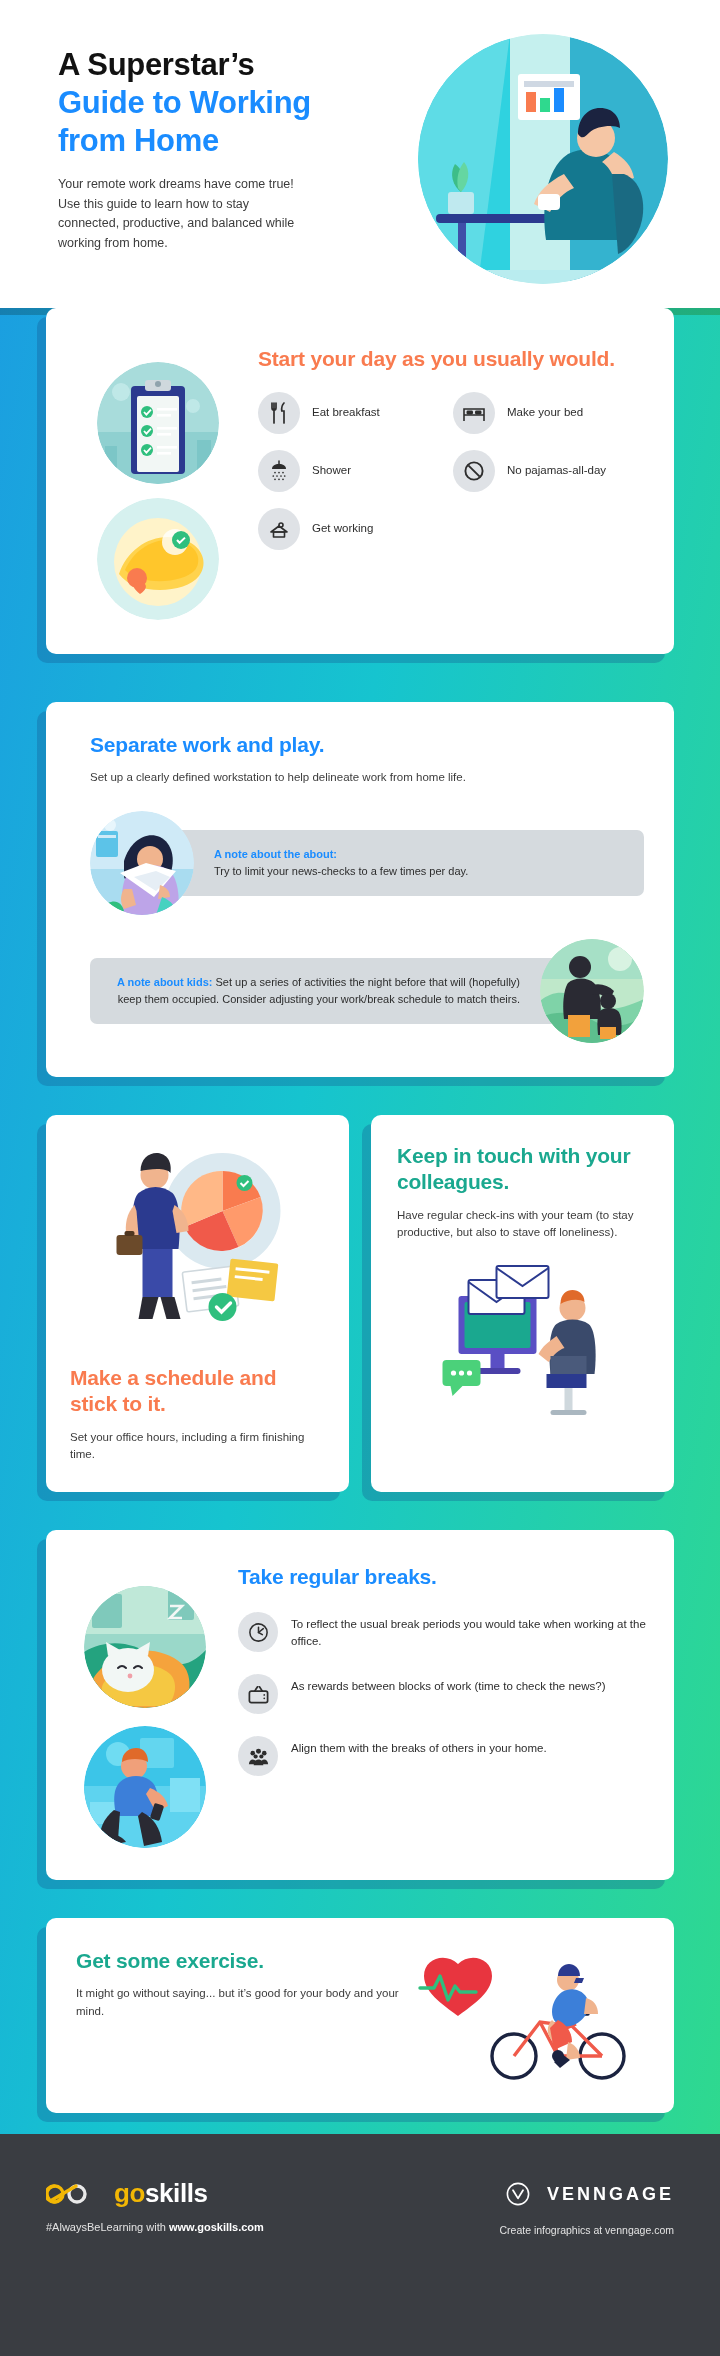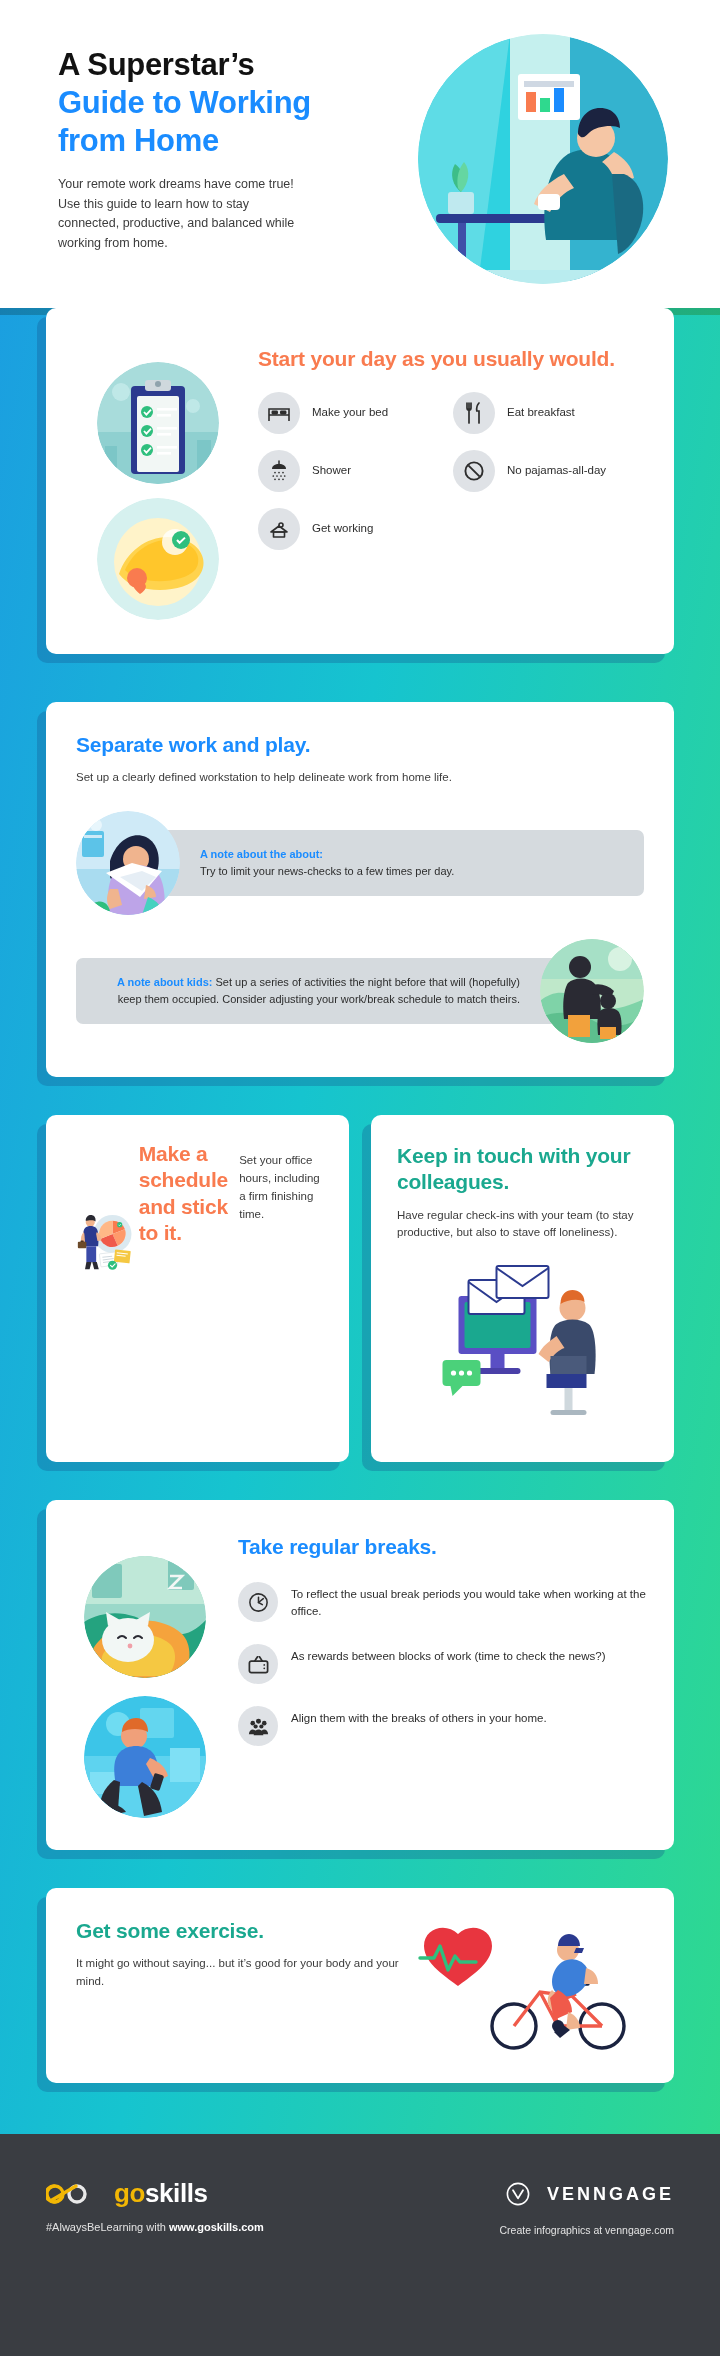--- a/index.html
+++ b/index.html
@@ -83,21 +83,21 @@
   .chk-ico {
     width:42px; height:42px; border-radius:50%;
     background:#dfe2e6;
     flex:none;
     display:flex; align-items:center; justify-content:center;
   }
   .chk-ico svg { width:24px; height:24px; }
   .chk-label { font-size:11.5px; color:#2d2d2d; line-height:1.35; }
 
   
-  .sec2 { padding:30px 30px 34px 30px;margin-top:48px; }
+  .sec2 { padding:30px 30px 34px 44px;margin-top:48px; }
   .body-txt { font-size:11.5px; color:#3c3c3c; line-height:1.55; margin-top:11px; }
   .note-row { display:flex; align-items:center; margin-top:24px; position:relative; }
   .note-row.reverse { flex-direction:row-reverse;text-align:right; }
   .note-avatar { width:104px; height:104px; border-radius:50%; overflow:hidden; flex:none; position:relative; z-index:2; }
   .note-box {
     background:#d5dade;
     border-radius:7px;
     padding:16px 20px;
     flex:1;
     margin-left:-22px;
@@ -105,21 +105,21 @@
     font-size:11px;
     line-height:1.55;
     color:#2d2d2d;
   }
   .note-box.right { margin-left:0; margin-right:-22px; padding-left:20px; padding-right:42px; }
   .note-lbl { color:#1a8cff; font-weight:bold; }
 
   
   .two-col { display:flex; gap:22px; margin:0 46px 38px 46px; }
   .two-col .card-wrap { margin:0; flex:1; }
-  .sec3a { padding:26px 24px 28px 24px; height:100%; display:flex; flex-direction:row; }
+  .sec3a { padding:26px 24px 28px 24px; height:100%; display:flex; flex-direction:column; }
   .sec3a-img { height:220px; position:relative; margin:-6px 0 10px 0; }
   .sec3b { padding:28px 26px 26px 26px; height:100%; }
   .sec3b-img { height:180px; position:relative; margin-top:14px; }
 
   
   .sec4 { display:flex; gap:18px; padding:30px 26px 32px 24px;justify-content:space-between; }
   .sec4-left { width:150px; flex:none; display:flex; flex-direction:column; align-items:center; gap:18px; padding-top:26px; }
   .sec4-right { flex:1; padding-top:4px; }
   .brk-list { margin-top:22px; }
   .brk-item { display:flex; gap:13px; align-items:flex-start; margin-bottom:22px; }
@@ -270,38 +270,38 @@
           </svg>
         </div>
       </div>
 
       <div class="sec1-right">
         <div class="h-orange">Start your day as you usually would.</div>
         <div class="chk-grid">
 
           <div class="chk-item">
             <span class="chk-ico">
+              <svg viewBox="0 0 24 24" fill="none" stroke="#2d2d2d" stroke-width="1.7" stroke-linecap="round">
+                <path d="M7 2v8M5 2v5a2 2 0 002 2h0a2 2 0 002-2V2M7 10v12"></path>
+                <path d="M17 2c-2 2-2.6 5-2.2 8H17v12"></path>
+              </svg>
+            </span>
+            <span class="chk-label">Eat breakfast</span>
+          </div>
+
+          <div class="chk-item">
+            <span class="chk-ico">
               <svg viewBox="0 0 24 24" fill="none" stroke="#2d2d2d" stroke-width="1.6">
                 <path d="M2 17V8h20v9"></path>
                   <path d="M2 17v3M22 17v3M2 14h20"></path>
                 <rect x="4.5" y="9.5" width="6.5" height="4" rx="1.4" fill="#2d2d2d" stroke="none"></rect>
                 <rect x="13" y="9.5" width="6.5" height="4" rx="1.4" fill="#2d2d2d" stroke="none"></rect>
               </svg>
             </span>
             <span class="chk-label">Make your bed</span>
-          </div>
-
-          <div class="chk-item">
-            <span class="chk-ico">
-              <svg viewBox="0 0 24 24" fill="none" stroke="#2d2d2d" stroke-width="1.7" stroke-linecap="round">
-                <path d="M7 2v8M5 2v5a2 2 0 002 2h0a2 2 0 002-2V2M7 10v12"></path>
-                <path d="M17 2c-2 2-2.6 5-2.2 8H17v12"></path>
-              </svg>
-            </span>
-            <span class="chk-label">Eat breakfast</span>
           </div>
 
           <div class="chk-item">
             <span class="chk-ico">
               <svg viewBox="0 0 24 24" fill="none" stroke="#2d2d2d" stroke-width="1.5" stroke-linecap="round">
                 <path d="M12 2v3"></path>
                 <path d="M5 10c0-3.3 3.1-5 7-5s7 1.7 7 5z" fill="#2d2d2d" stroke="none"></path>
                 <g fill="#2d2d2d" stroke="none">
                   <circle cx="8" cy="13.6" r=".85"></circle>
                     <circle cx="12" cy="13.6" r=".85"></circle>

